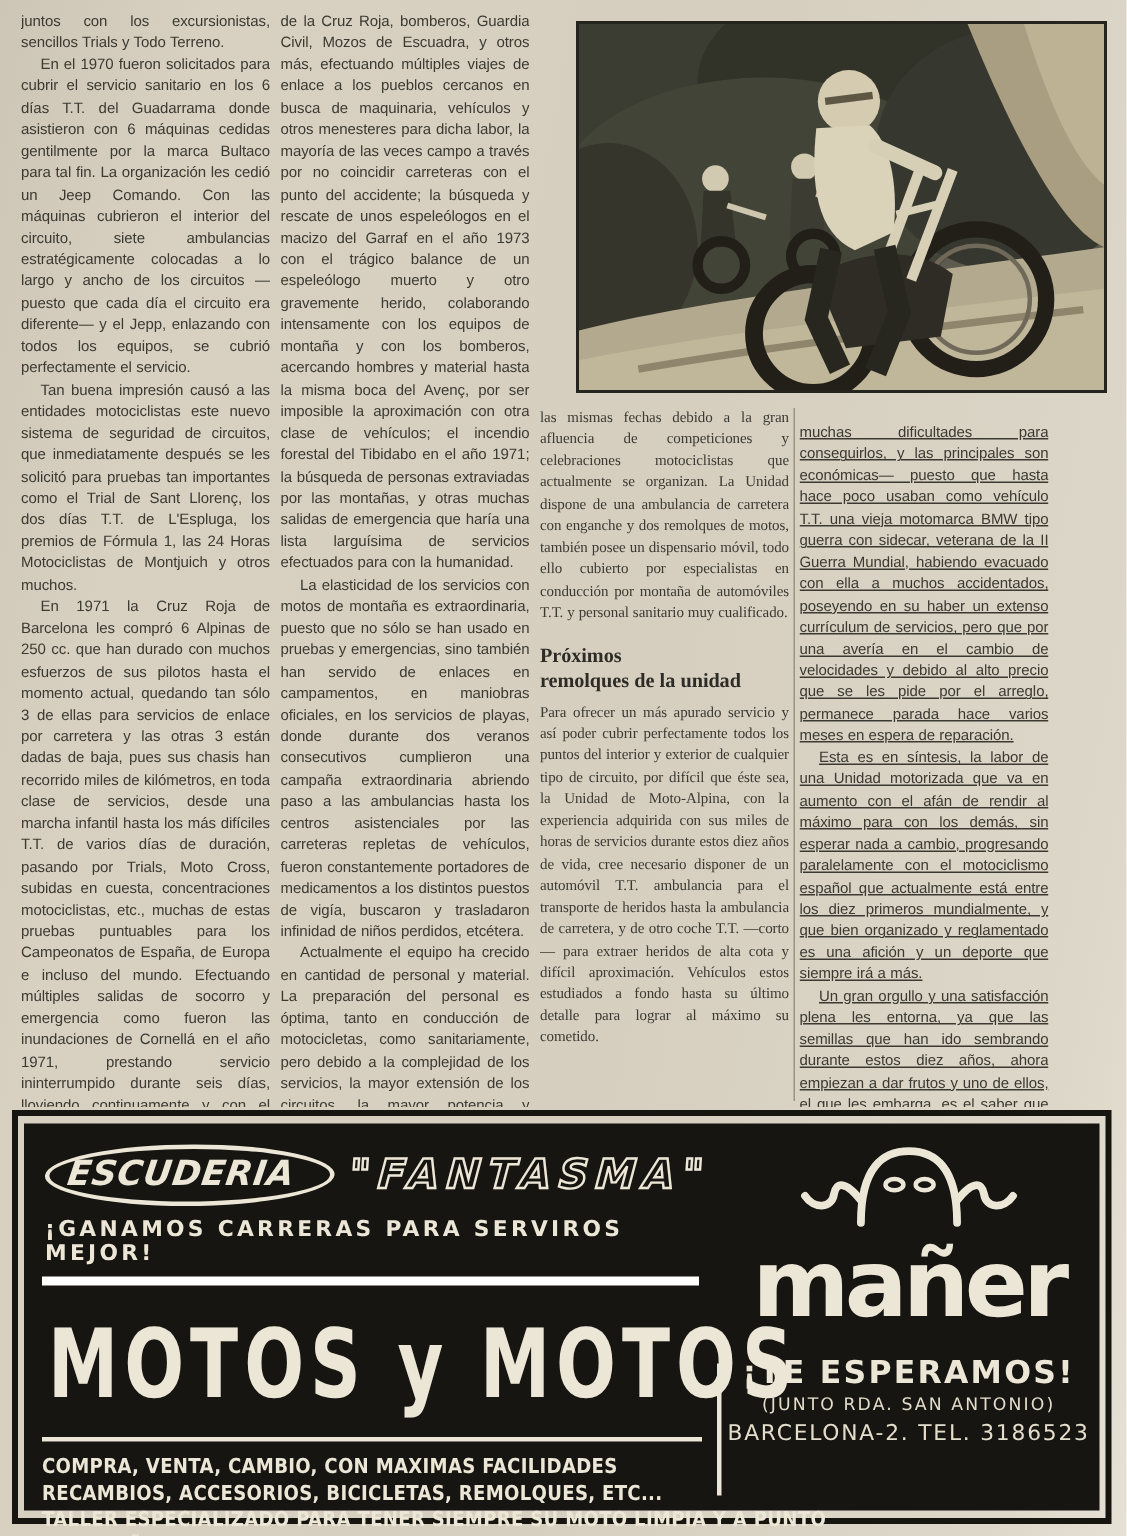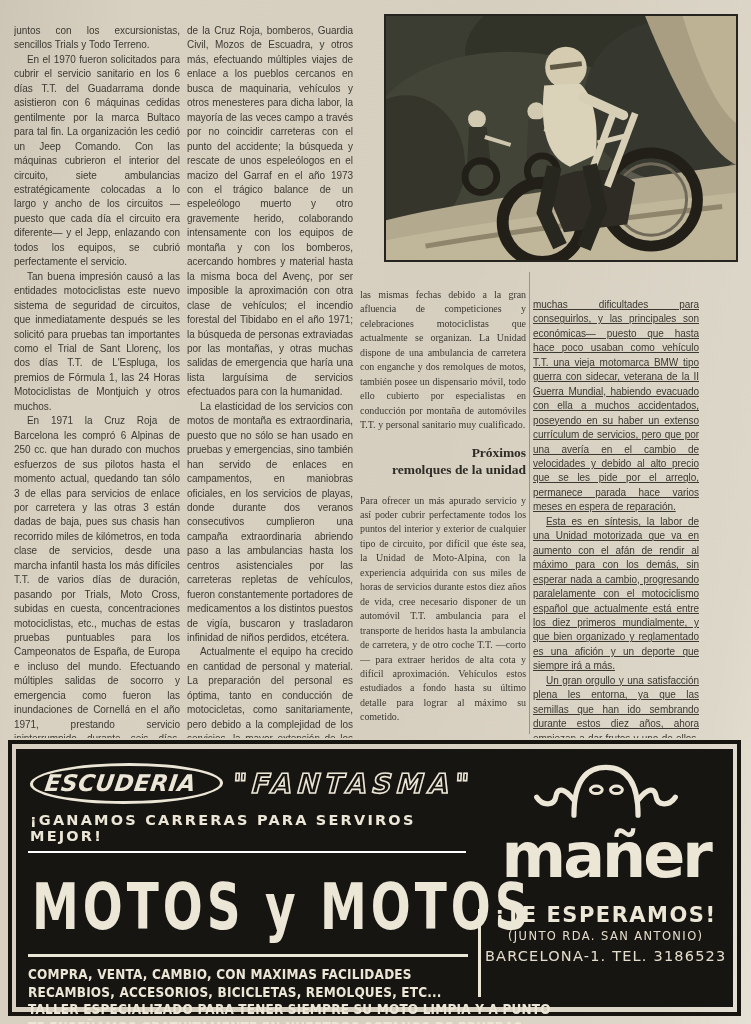--- a/index.html
+++ b/index.html
@@ -10,24 +10,24 @@
     -webkit-font-smoothing:antialiased;
   }
   
   .columns{position:absolute;left:14px;top:8px;display:flex;gap:7px;}
   .col{
     width:166px;height:730px;overflow:hidden;box-sizing:border-box;
     font-size:10px;line-height:14.45px;color:#3b3931;text-align:justify;
     hyphens:auto;-webkit-hyphens:auto;word-spacing:0.2px;letter-spacing:-0.05px;
   }
   .col p{margin:0;text-indent:13px;}
-  .col p.cont{text-indent:0;margin-top:16px;}
+  .col p.cont{text-indent:0;}
   .col-3{padding-top:264px;font-family:Liberation Serif, serif;}
   .col-4{padding-top:274px;text-decoration:underline;}
-  .obj-heading{font-weight:bold;font-size:13.5px;line-height:17px;margin:11px 0 7px;color:#2e2c26;text-align:right;}
+  .obj-heading{font-weight:bold;font-size:13.5px;line-height:17px;margin:11px 0 7px;color:#2e2c26;text-align:left;}
   .colrule{position:absolute;left:529px;top:272px;width:1px;height:462px;background:#9a9484;}
   
   .photo{
     position:absolute;left:384px;top:14px;width:354px;height:248px;
     border:2px solid #25241e;box-sizing:border-box;background:#56544a;
   }
   .photo svg{display:block;width:100%;height:100%;}
   
   .ad-frame{
     position:absolute;left:8px;top:740px;width:733px;height:276px;box-sizing:border-box;
@@ -44,21 +44,21 @@
     padding:4px 24px 5px 12px;font-style:italic;font-weight:bold;font-size:23px;
     letter-spacing:0.5px;transform:skewX(-8deg);white-space:nowrap;
   }
   .fantasma{
     font-weight:bold;font-style:italic;font-size:27px;letter-spacing:5px;white-space:nowrap;
     color:transparent;-webkit-text-stroke:1.6px #ece6d6;transform:skewX(-4deg);
   }
   @supports not (-webkit-text-stroke:1px #fff){.fantasma{color:#ece6d6;}}
   .slogan{
     font-size:14.5px;font-weight:bold;letter-spacing:2.2px;
-    border-bottom:2px solid #ffffff;padding:0 0 7px 2px;margin-right:2px;
+    border-bottom:6px solid #ffffff;padding:0 0 7px 2px;margin-right:2px;
   }
   .headline{
     font-size:47px;font-weight:900;letter-spacing:4px;white-space:nowrap;
     transform:scale(1.0,1.35);transform-origin:left center;margin:26px 0 20px 4px;
   }
   .services{border-top:3px solid #ece6d6;padding-top:9px;margin-top:auto;}
   .service-line{
     font-weight:bold;font-size:13px;line-height:17.5px;letter-spacing:0.2px;white-space:nowrap;
     transform:scale(0.93,1.05);transform-origin:left center;
   }
@@ -177,16 +177,16 @@
           <path d="M62,78 C62,28 82,14 105,14 C128,14 148,28 148,78"></path>
           <path d="M62,58 C48,40 40,42 38,52 C36,66 20,66 12,54"></path>
           <path d="M148,58 C162,40 170,42 172,52 C174,66 190,66 198,54"></path>
         </g>
         <ellipse cx="92" cy="44" rx="8" ry="5" fill="none" stroke="#ece6d6" stroke-width="4"></ellipse>
         <ellipse cx="119" cy="44" rx="8" ry="5" fill="none" stroke="#ece6d6" stroke-width="4"></ellipse>
       </svg>
       <div class="maner">mañer</div>
       <div class="cta">¡TE ESPERAMOS!</div>
       <div class="addr2">(JUNTO RDA. SAN ANTONIO)</div>
-      <div class="addr3">BARCELONA-1. TEL. 3186523</div>
+      <div class="addr3">BARCELONA-2. TEL. 3186523</div>
     </div>
   </div>
 </div>
 
 </body></html>

